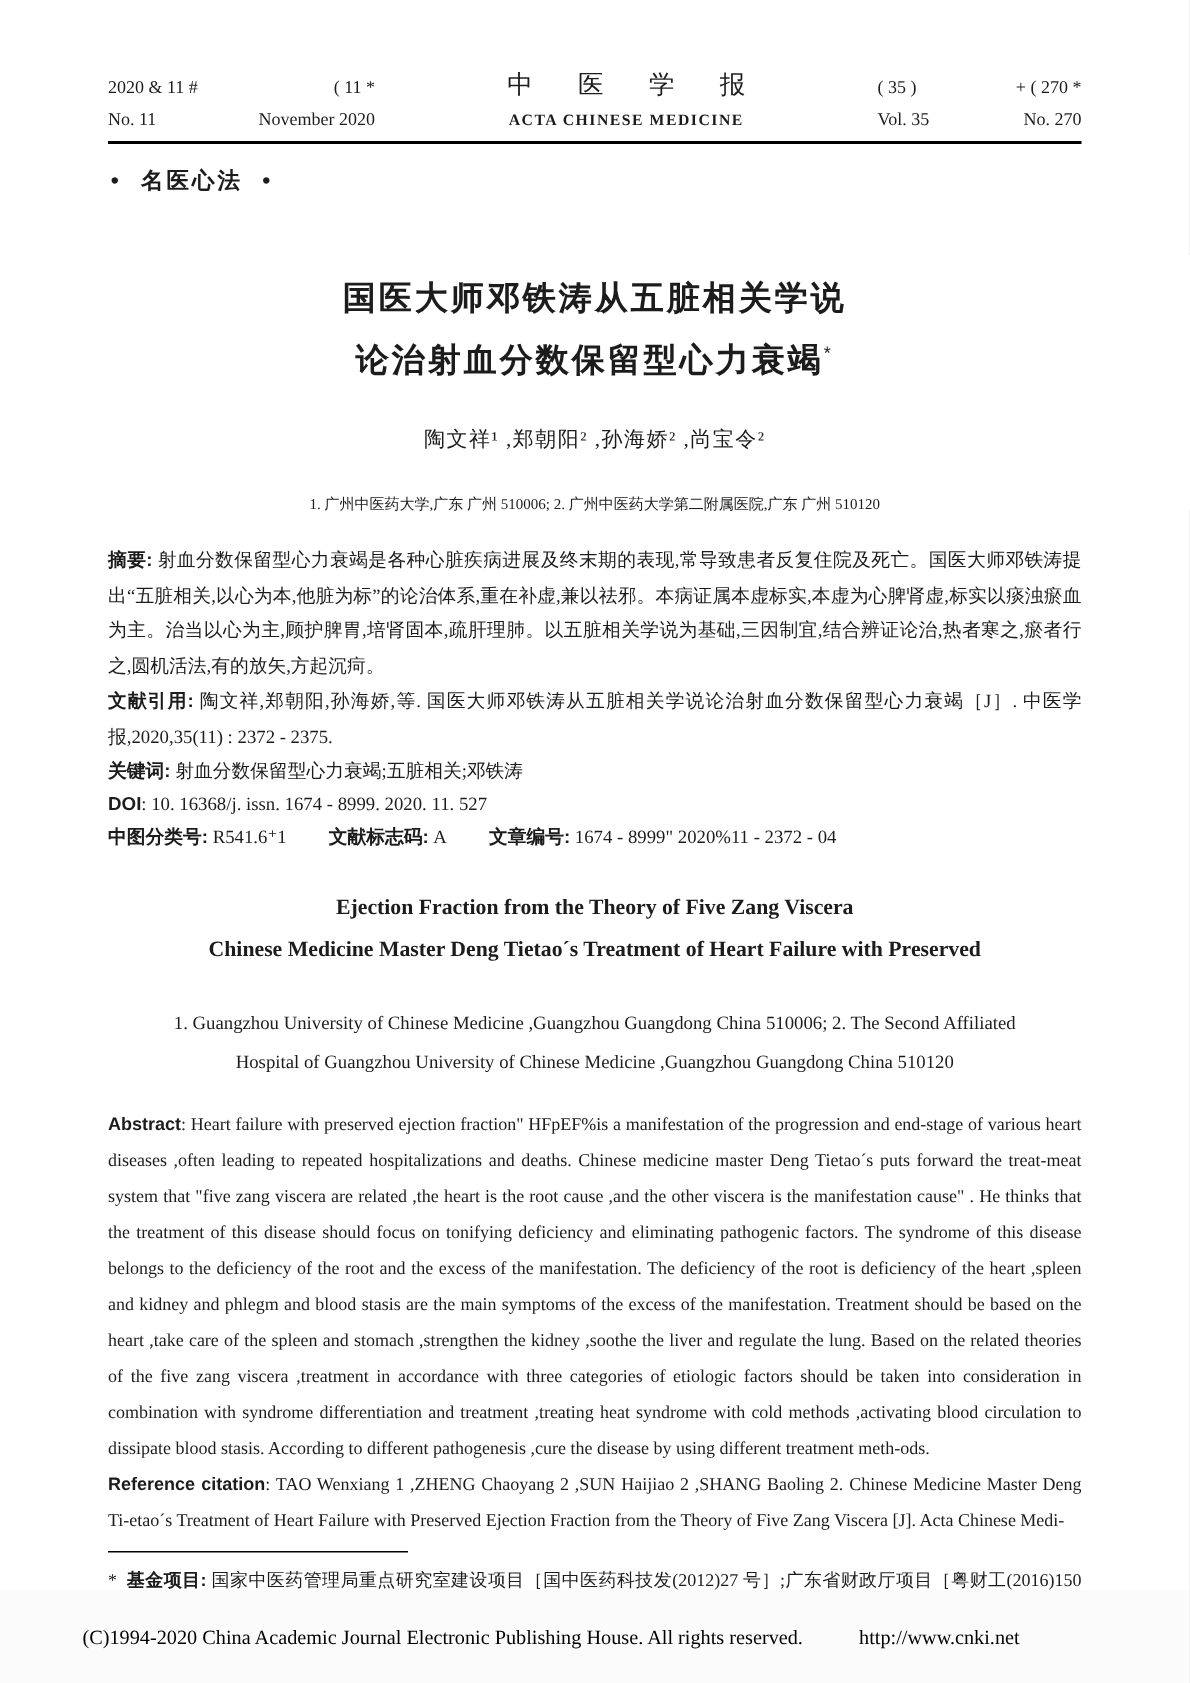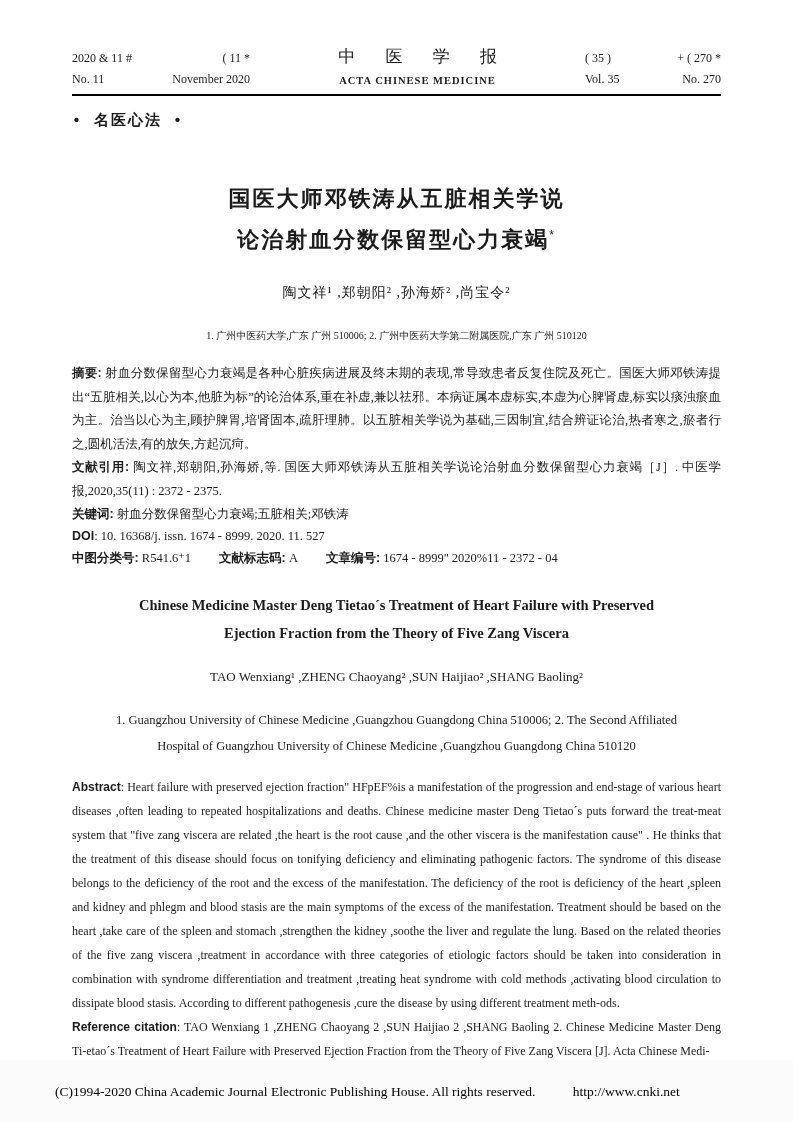--- a/index.html
+++ b/index.html
@@ -95,25 +95,24 @@
 
     <div class="meta-block">
       <div class="p-just"><span class="lbl">摘要:</span> <span>射血分数保留型心力衰竭是各种心脏疾病进展及终末期的表现,常导致患者反复住院及死亡。国医大师邓铁涛提出“五脏相关,以心为本,他脏为标”的论治体系,重在补虚,兼以祛邪。本病证属本虚标实,本虚为心脾肾虚,标实以痰浊瘀血为主。治当以心为主,顾护脾胃,培肾固本,疏肝理肺。以五脏相关学说为基础,三因制宜,结合辨证论治,热者寒之,瘀者行之,圆机活法,有的放矢,方起沉疴。</span></div>
       <div class="p-just"><span class="lbl">文献引用:</span> <span>陶文祥,郑朝阳,孙海娇,等. 国医大师邓铁涛从五脏相关学说论治射血分数保留型心力衰竭［J］. 中医学报,2020,35(11) : 2372 - 2375.</span></div>
       <div class="meta-line"><span class="lbl">关键词:</span> <span>射血分数保留型心力衰竭;五脏相关;邓铁涛</span></div>
       <div class="meta-line"><span class="lbl">DOI</span><span>: 10. 16368/j. issn. 1674 - 8999. 2020. 11. 527</span></div>
       <div class="meta-line"><span class="lbl">中图分类号:</span> <span>R541.6⁺1</span><span class="meta-gap"></span><span class="lbl">文献标志码:</span> <span>A</span><span class="meta-gap"></span><span class="lbl">文章编号:</span> <span>1674 - 8999" 2020%11 - 2372 - 04</span></div>
     </div>
 
     <div class="en-title">
+      <div>Ejection Fraction from the Theory of Five Zang Viscera</div>
       <div>Chinese Medicine Master Deng Tietao´s Treatment of Heart Failure with Preserved</div>
-      <div>Ejection Fraction from the Theory of Five Zang Viscera</div>
     </div>
 
-    <div class="en-authors">TAO Wenxiang¹ ,ZHENG Chaoyang² ,SUN Haijiao² ,SHANG Baoling²</div>
 
     <div class="en-affil">
       <div>1. Guangzhou University of Chinese Medicine ,Guangzhou Guangdong China 510006;  2. The Second Affiliated</div>
       <div>Hospital of Guangzhou University of Chinese Medicine ,Guangzhou Guangdong China 510120</div>
     </div>
 
     <div class="en-abstract"><span class="lbl">Abstract</span><span>: Heart failure with preserved ejection fraction" HFpEF%is a manifestation of the progression and end-stage of various heart diseases ,often leading to repeated hospitalizations and deaths. Chinese medicine master Deng Tietao´s puts forward the treat-meat system that "five zang viscera are related ,the heart is the root cause ,and the other viscera is the manifestation cause" . He thinks that the treatment of this disease should focus on tonifying deficiency and eliminating pathogenic factors. The syndrome of this disease belongs to the deficiency of the root and the excess of the manifestation. The deficiency of the root is deficiency of the heart ,spleen and kidney and phlegm and blood stasis are the main symptoms of the excess of the manifestation. Treatment should be based on the heart ,take care of the spleen and stomach ,strengthen the kidney ,soothe the liver and regulate the lung. Based on the related theories of the five zang viscera ,treatment in accordance with three categories of etiologic factors should be taken into consideration in combination with syndrome differentiation and treatment ,treating heat syndrome with cold methods ,activating blood circulation to dissipate blood stasis. According to different pathogenesis ,cure the disease by using different treatment meth-ods.</span></div>
     <div class="en-abstract" style="margin-top:0;"><span class="lbl">Reference citation</span><span>: TAO Wenxiang 1 ,ZHENG Chaoyang 2 ,SUN Haijiao 2 ,SHANG Baoling 2. Chinese Medicine Master Deng Ti-etao´s Treatment of Heart Failure with Preserved Ejection Fraction from the Theory of Five Zang Viscera [J]. Acta Chinese Medi-</span></div>
 
     <div class="footnote-rule"></div>

